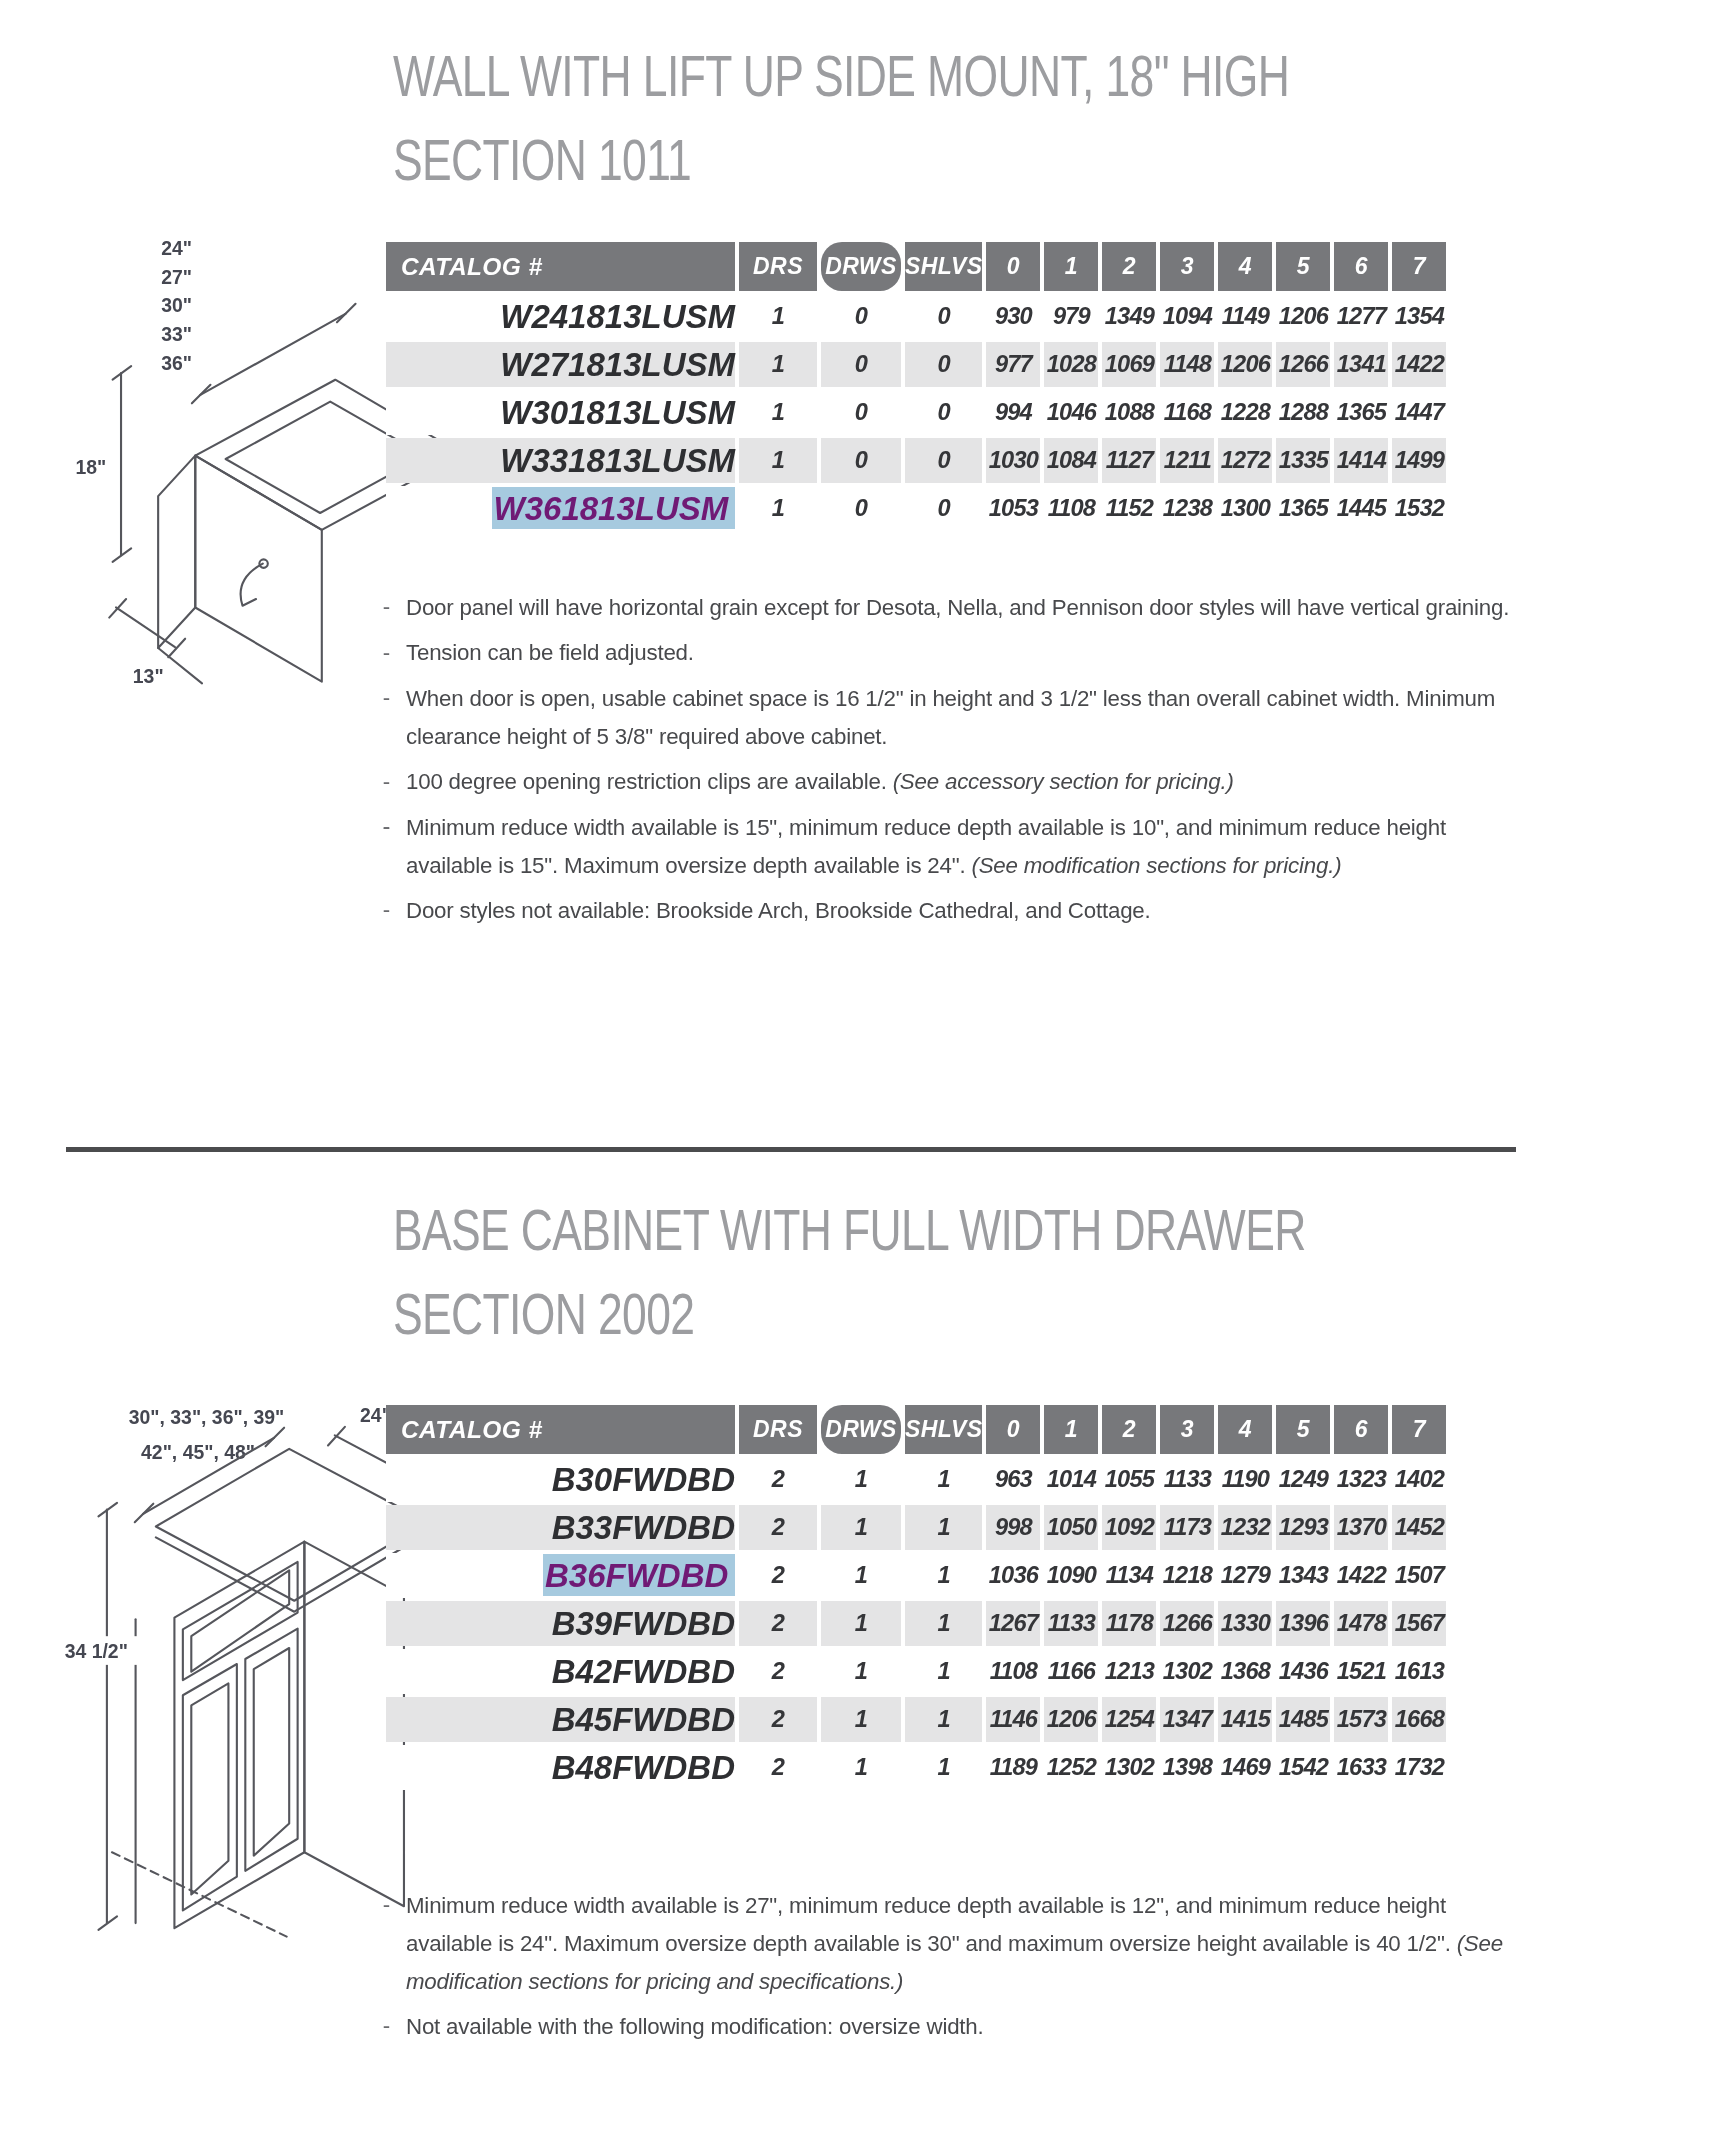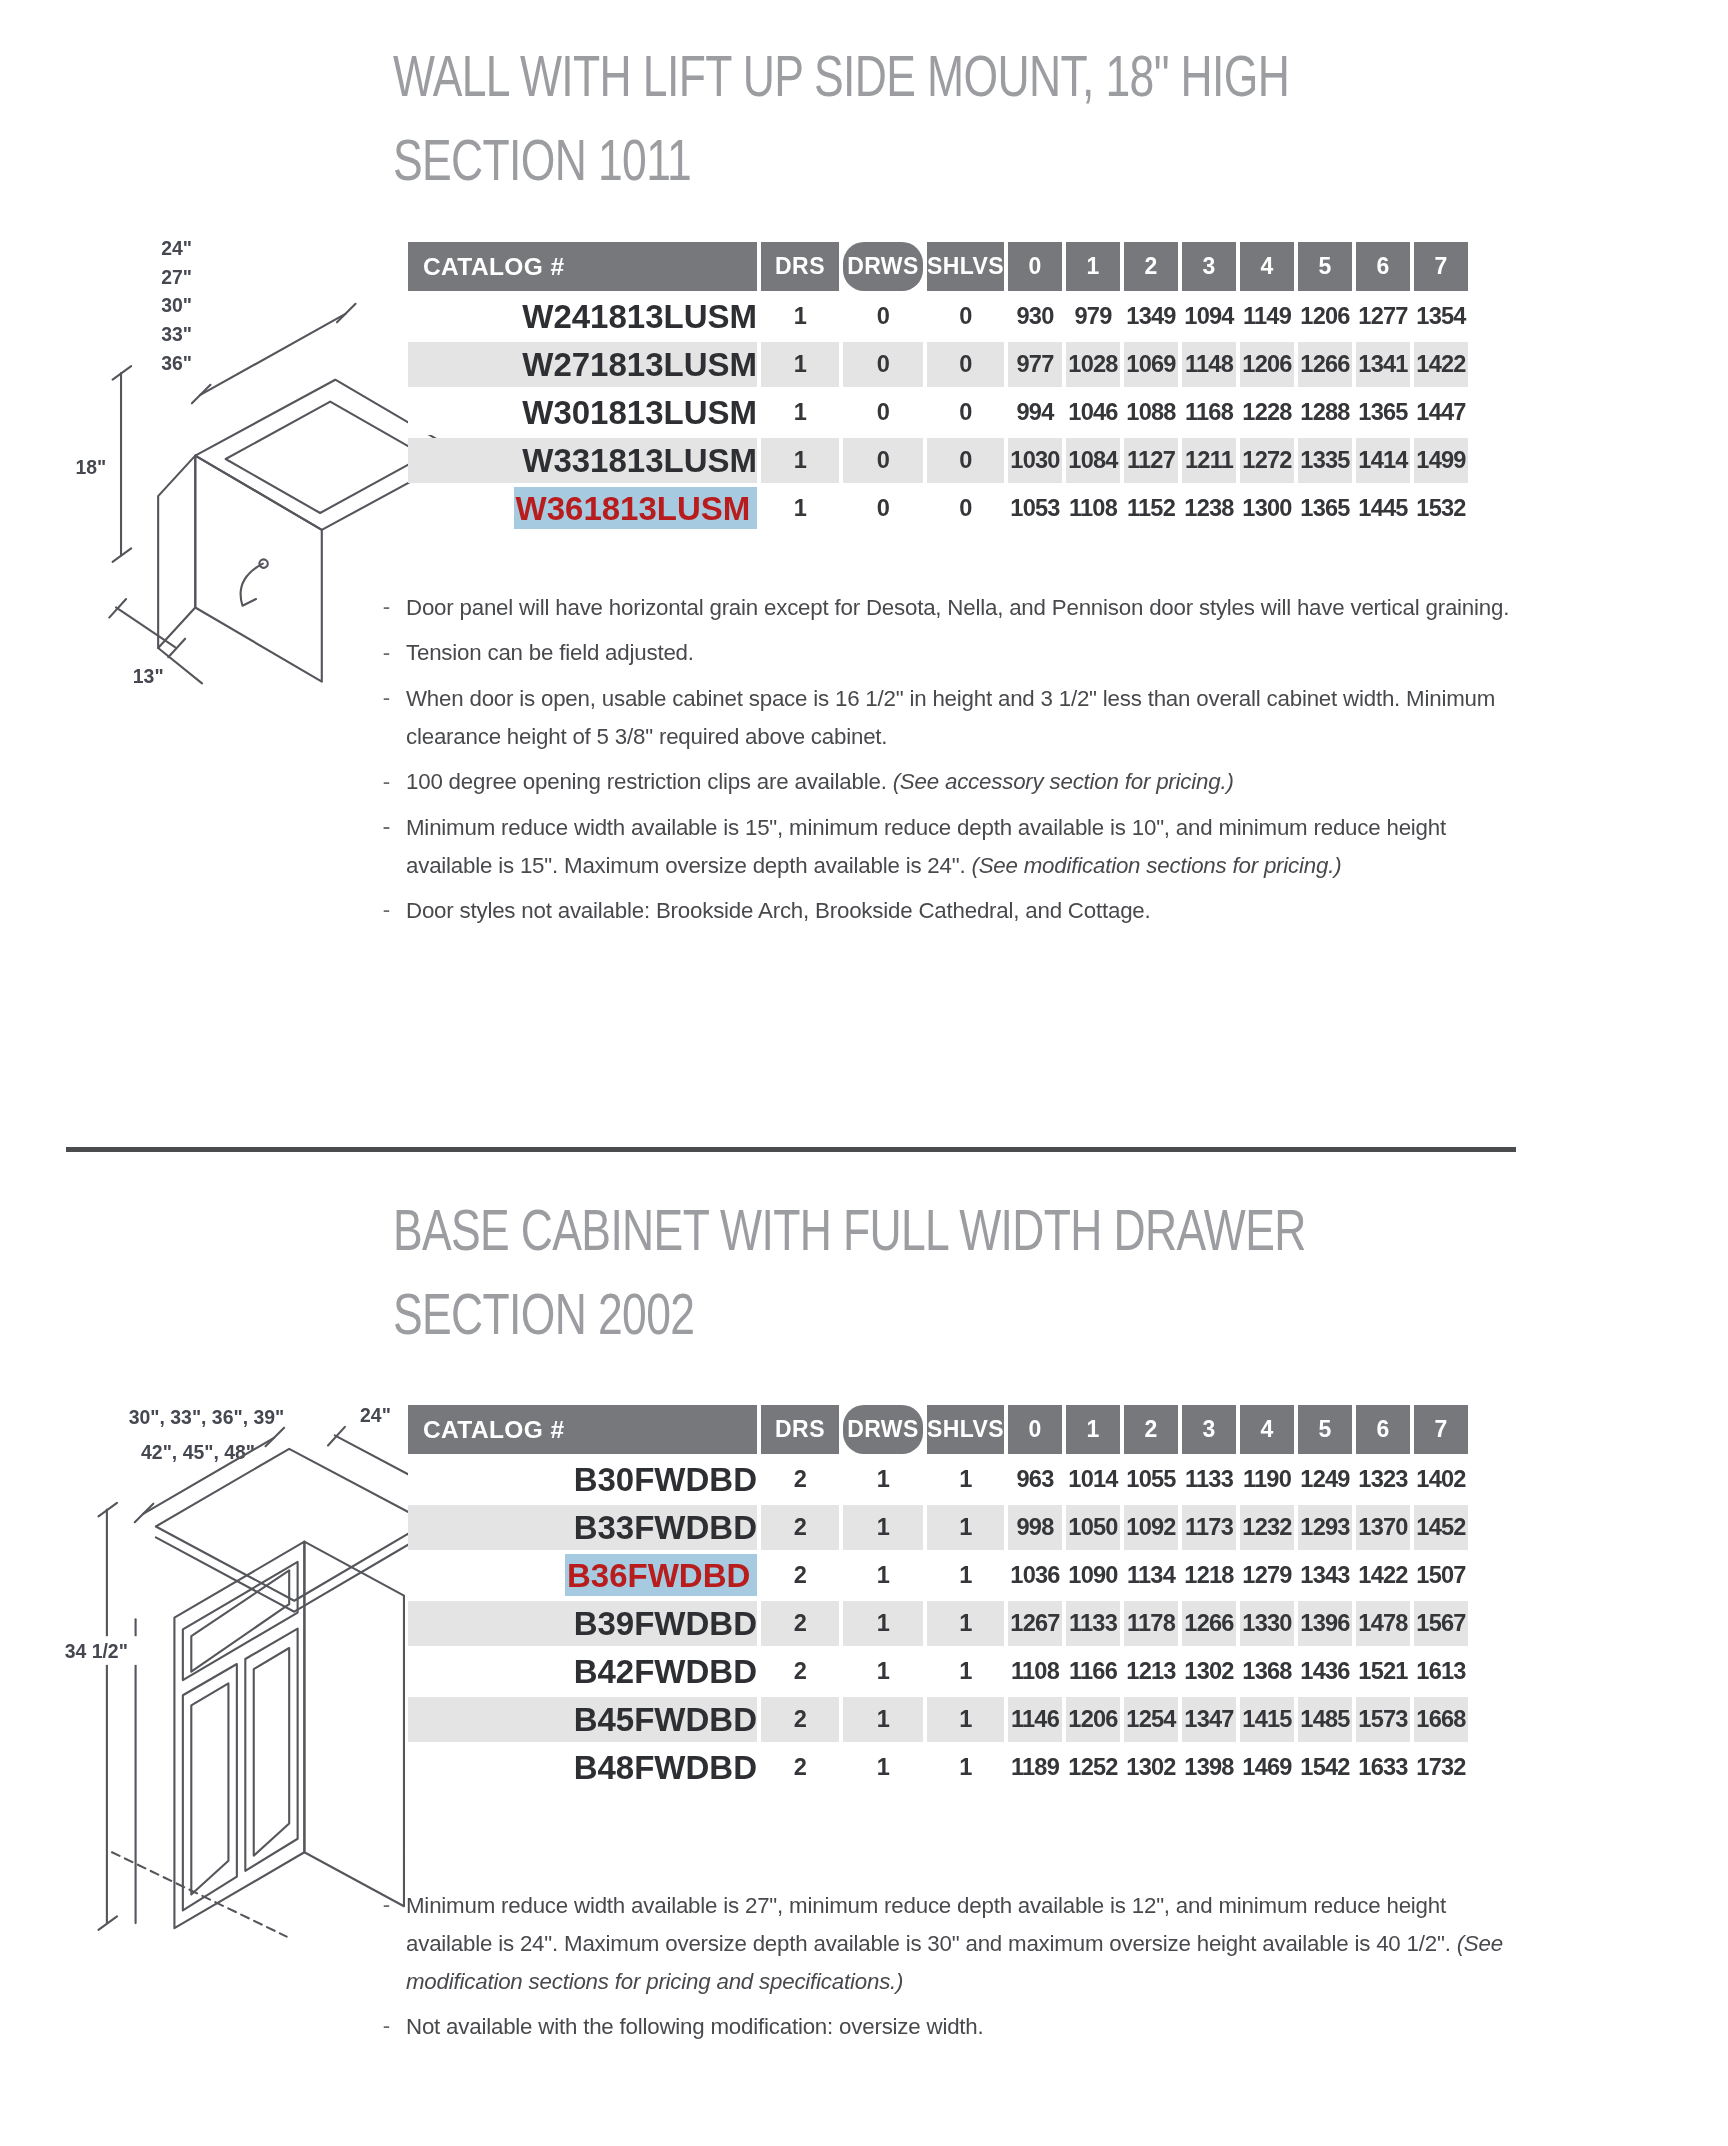--- a/index.html
+++ b/index.html
@@ -11,43 +11,44 @@
   .sec-title{
     position:absolute;left:393px;color:#9c9da0;font-weight:400;
     font-size:57px;line-height:1.47;letter-spacing:-0.8px;white-space:nowrap;
     transform:scaleX(0.78);transform-origin:left top;
   }
   .sec-title span{display:block;}
   #title1{top:35px;}
   #title2{top:1189px;}
   
   .ptable{
-    position:absolute;left:404px;border-collapse:separate;border-spacing:4.2px 3.4px;
+    position:absolute;left:382px;border-collapse:separate;border-spacing:4.2px 3.4px;
     table-layout:fixed;
+    font-style:italic;
   }
   #table1{top:239px;}
   #table2{top:1402px;}
   .ptable th{
     background:#77787b;color:#ffffff;font-weight:700;height:49px;
     font-size:23px;text-align:center;letter-spacing:0.4px;padding:0;
   }
   .ptable th:nth-child(1){width:334px;text-align:left;padding-left:15px;font-size:24.5px;}
   .ptable th:nth-child(2){width:78px;margin-top:48px;}
   .ptable th:nth-child(3){width:80px;border-radius:21px;}
   .ptable th:nth-child(4){width:58px;}
   .ptable th:nth-child(n+5){width:54px;}
   .ptable td{
     height:45px;font-weight:700;color:#353639;text-align:center;
     font-size:23.6px;letter-spacing:-0.8px;padding:0;background:#ffffff;
   }
   .ptable td.cat{
     text-align:right;padding-left:15px;font-size:33px;letter-spacing:0;color:#2e2f32;
   }
   .ptable tbody tr:nth-child(even) td{background:#e4e4e5;}
-  .hl{background:#a6cadf;color:#b91c1c;padding:2.5px 6.7px 2.5px 1.7px;}
+  .hl{background:#a6cadf;color:#701a75;padding:2.5px 6.7px 2.5px 1.7px;}
   
   .notes{
     position:absolute;left:381px;width:1151px;color:#48494c;
     font-size:22.3px;line-height:1.7;letter-spacing:-0.2px;
   }
   #notes1{top:589px;}
   #notes2{top:1887px;}
   .note{position:relative;padding-left:25px;margin-bottom:7.6px;}
   .dash{position:absolute;left:1.7px;top:-0.8px;color:#6a6b6e;}
   .it{font-style:italic;}

